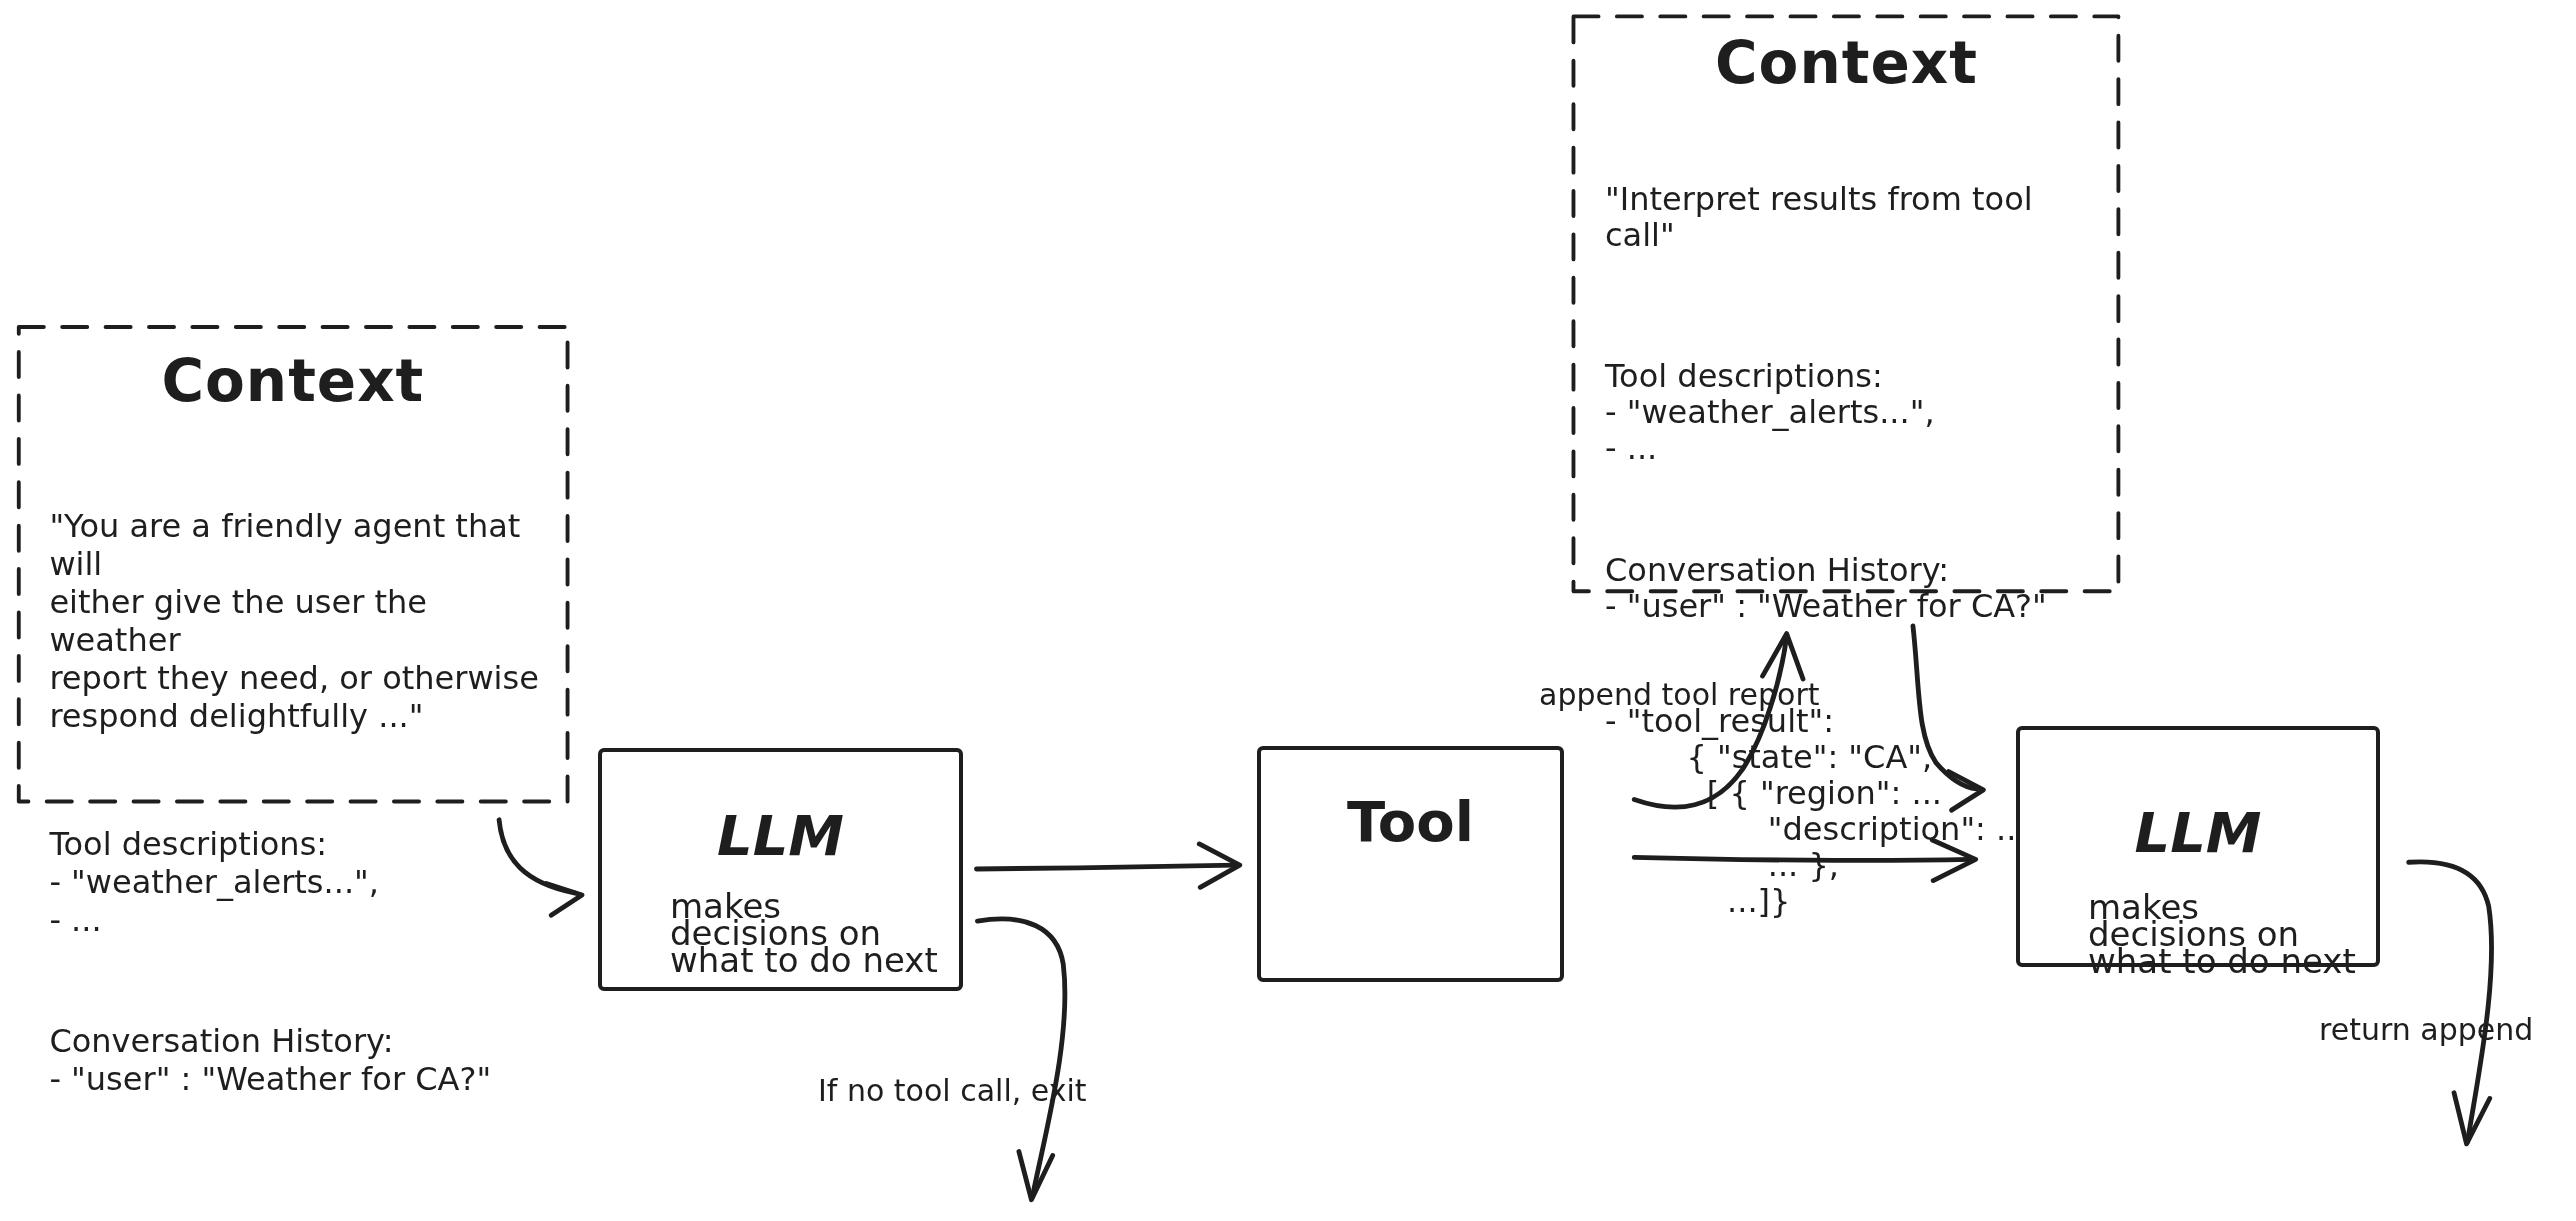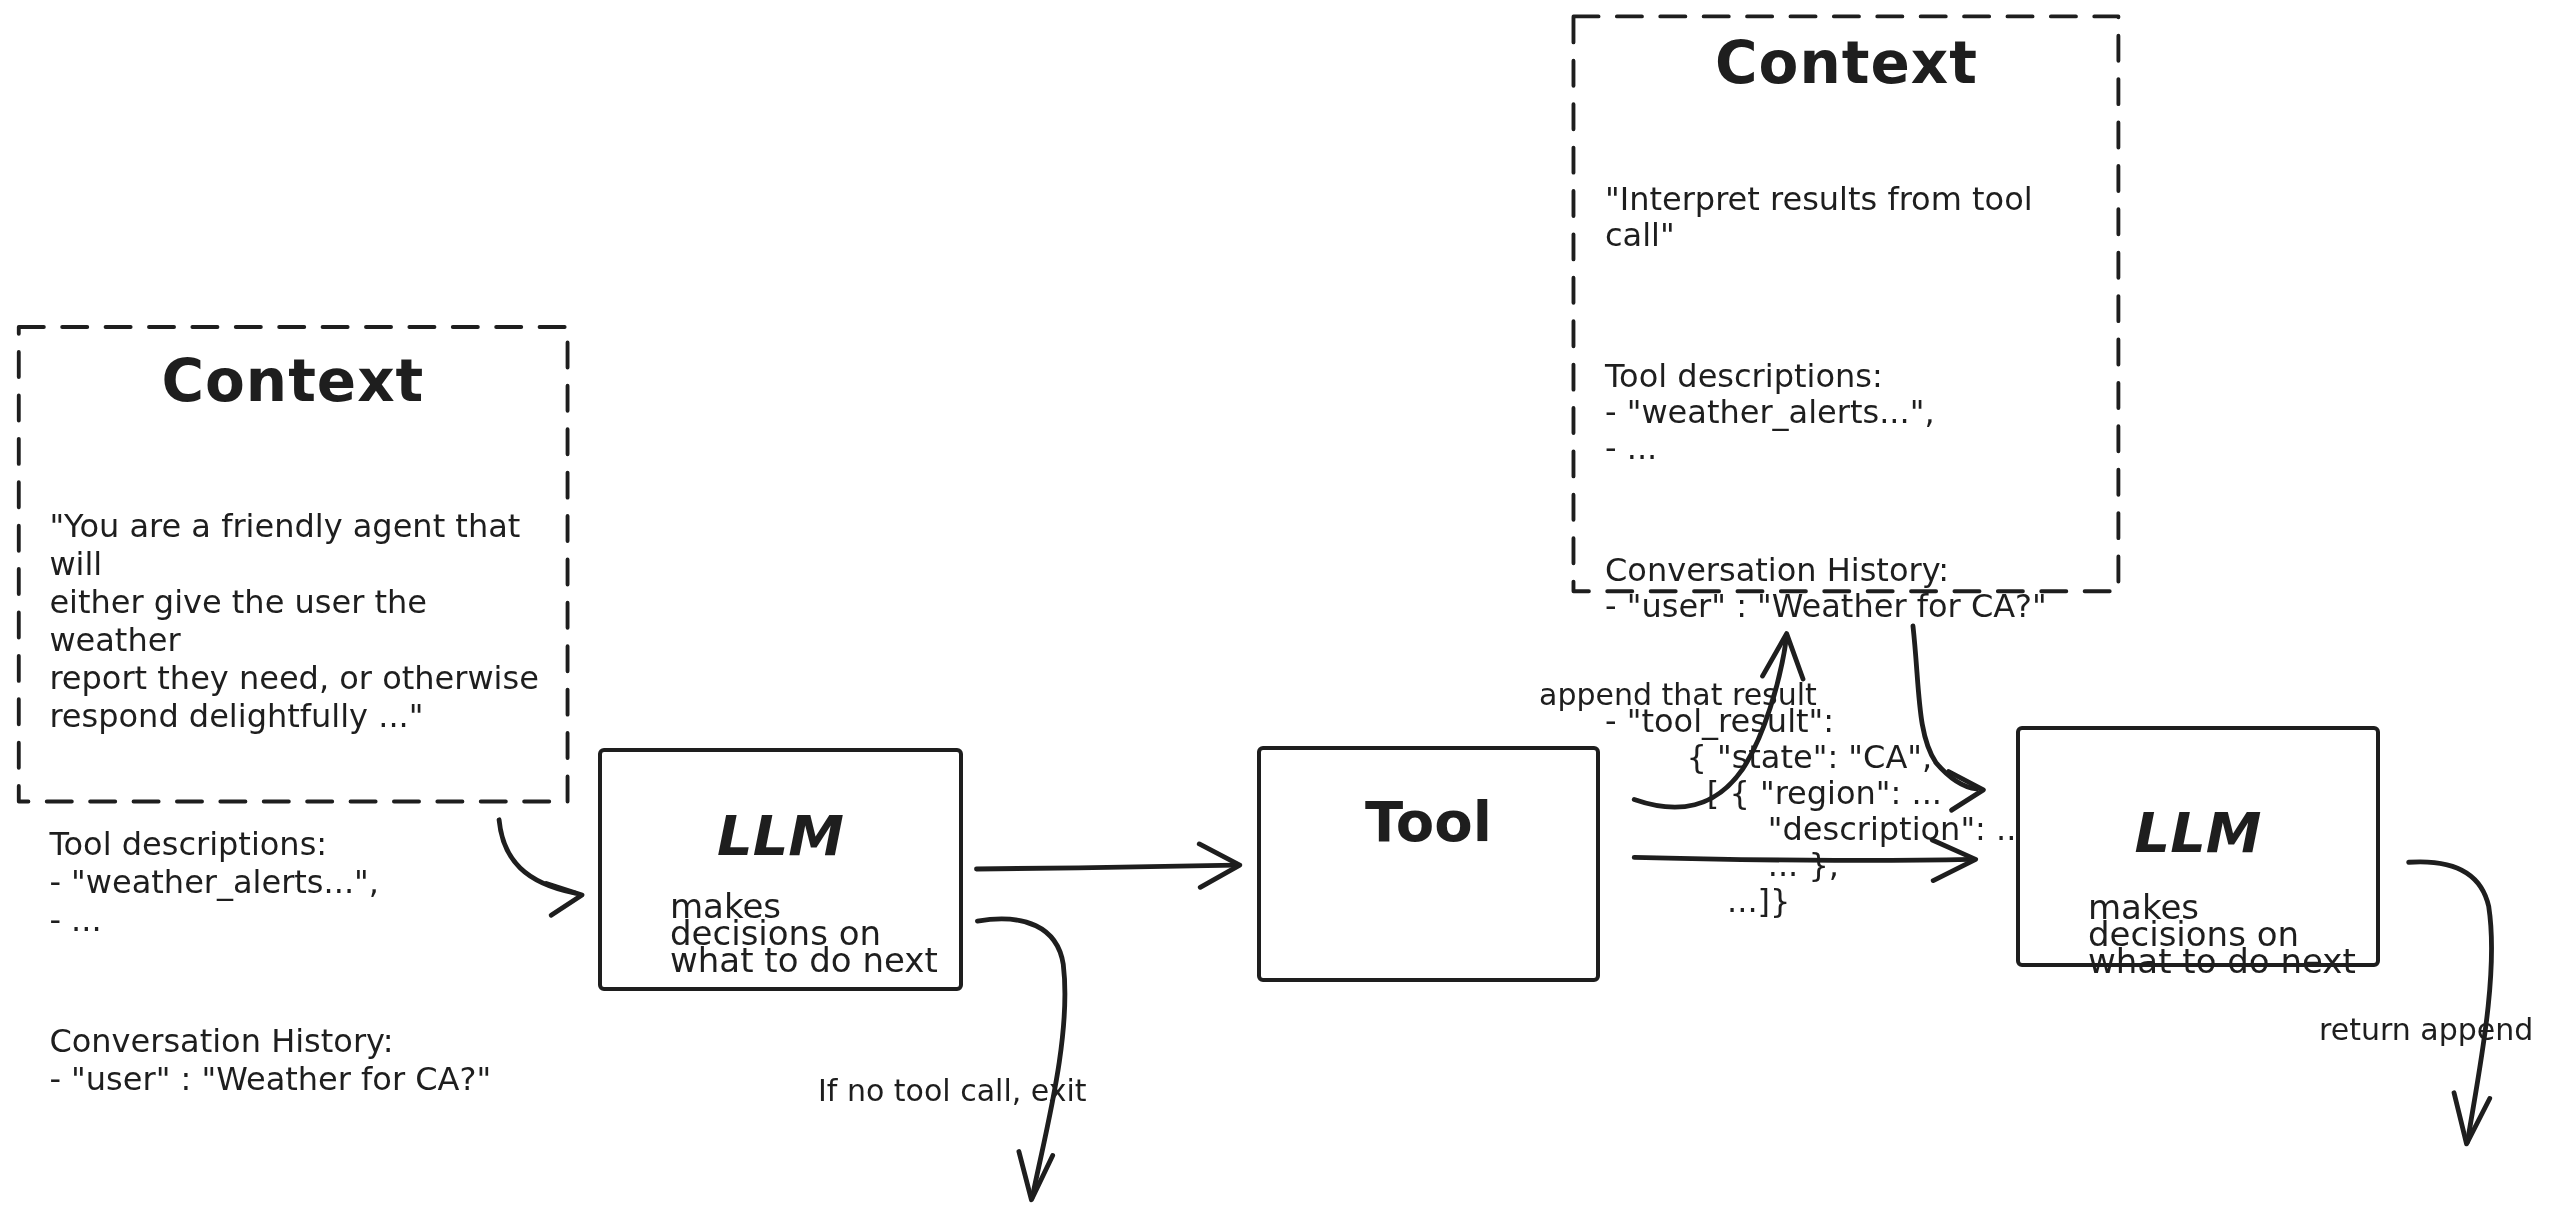--- a/index.html
+++ b/index.html
@@ -82,21 +82,21 @@
     left: 68px; right: 15.4px;
     font-size: 34px;
     line-height: 27px;
     white-space: pre-line;
   }
 
   #node-llm1 { left: 598px;  top: 748px; width: 365px; height: 243px; }
   #node-llm1 .node-title { top: 56px; }
   #node-llm1 .node-sub   { top: 141px; }
 
-  #node-tool { left: 1257px; top: 746px; width: 343px; height: 236px; }
+  #node-tool { left: 1257px; top: 746px; width: 307px; height: 236px; }
   #node-tool .node-title { top: 44px; }
   #node-tool .node-sub   { top: 135px; }
 
   #node-llm2 { left: 2016px; top: 726px; width: 364px; height: 241px; }
   #node-llm2 .node-title { top: 75px; }
   #node-llm2 .node-sub   { top: 164px; }
 
   .edge-label {
     position: absolute;
     z-index: 2;
@@ -196,18 +196,18 @@
   <div class="node" id="node-tool">
     <div class="node-title">Tool</div>
   </div>
 
   <div class="node" id="node-llm2">
     <div class="node-title slanted">LLM</div>
     <div class="node-sub">makes decisions on
 what to do next</div>
   </div>
 
-  <div class="edge-label" id="label-append">append that result</div>
+  <div class="edge-label" id="label-append">append tool report</div>
   <div class="edge-label" id="label-exit">If no tool call, exit</div>
   <div class="edge-label" id="label-return">return append</div>
 
 </div>
 
 
 </body></html>

